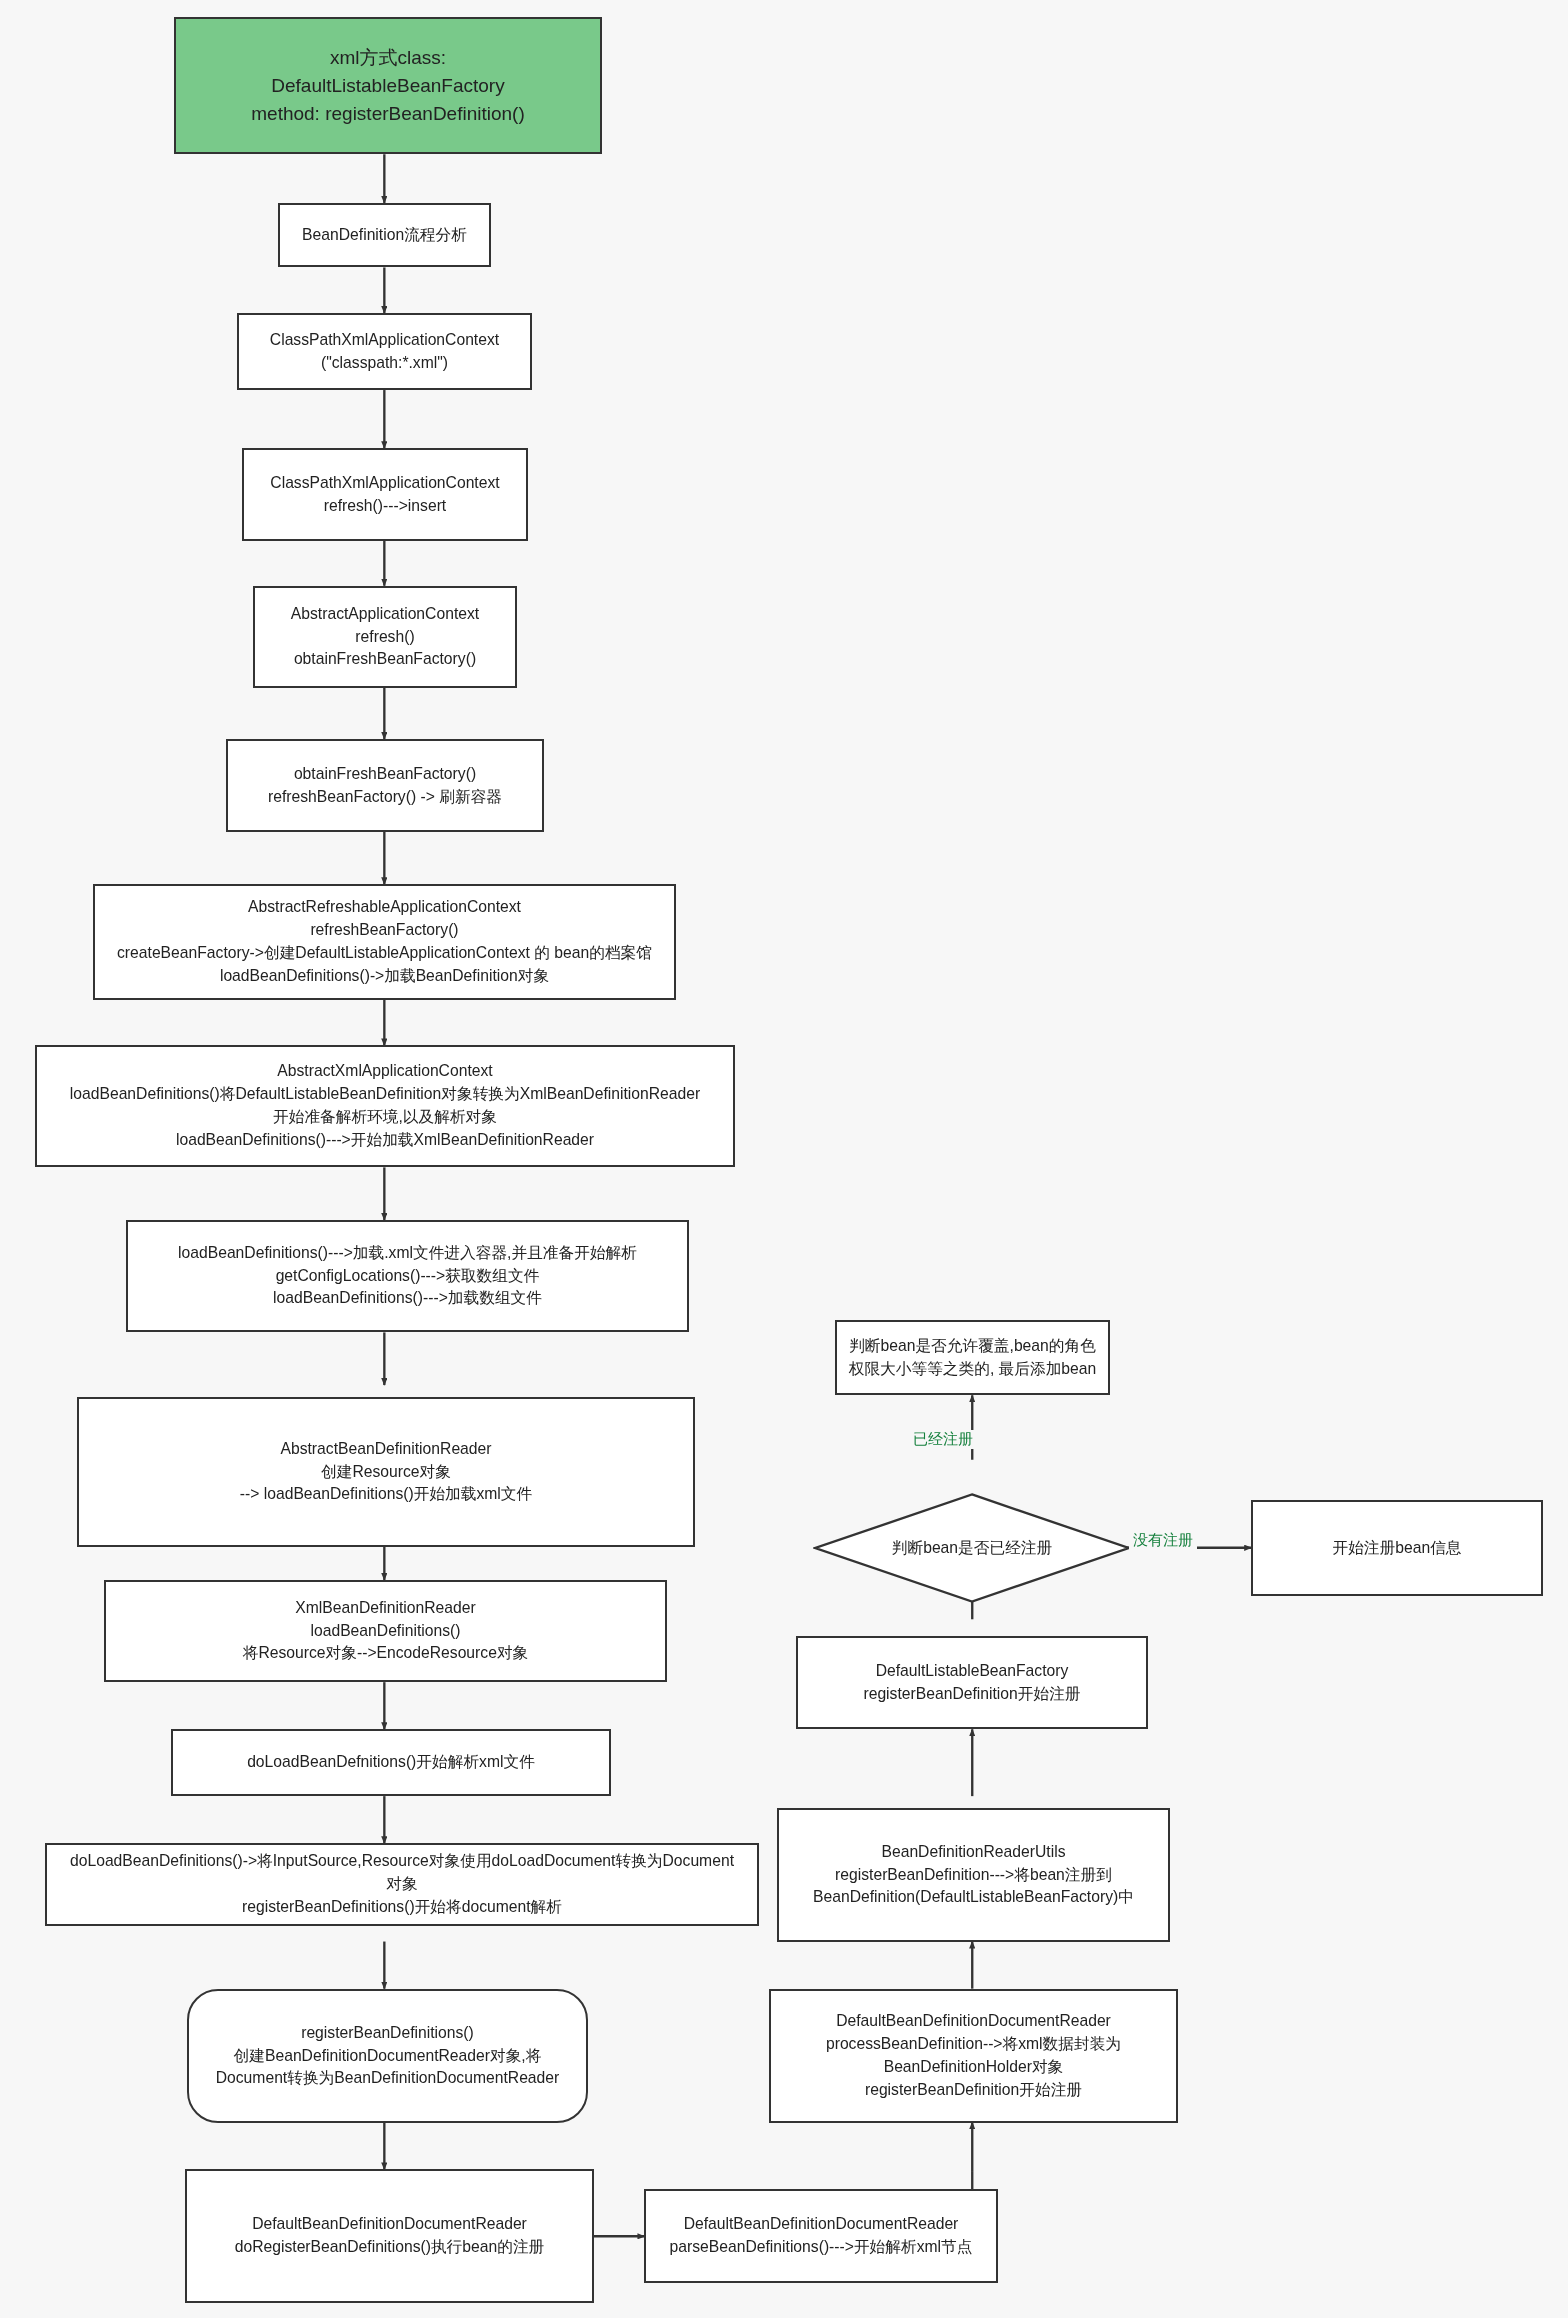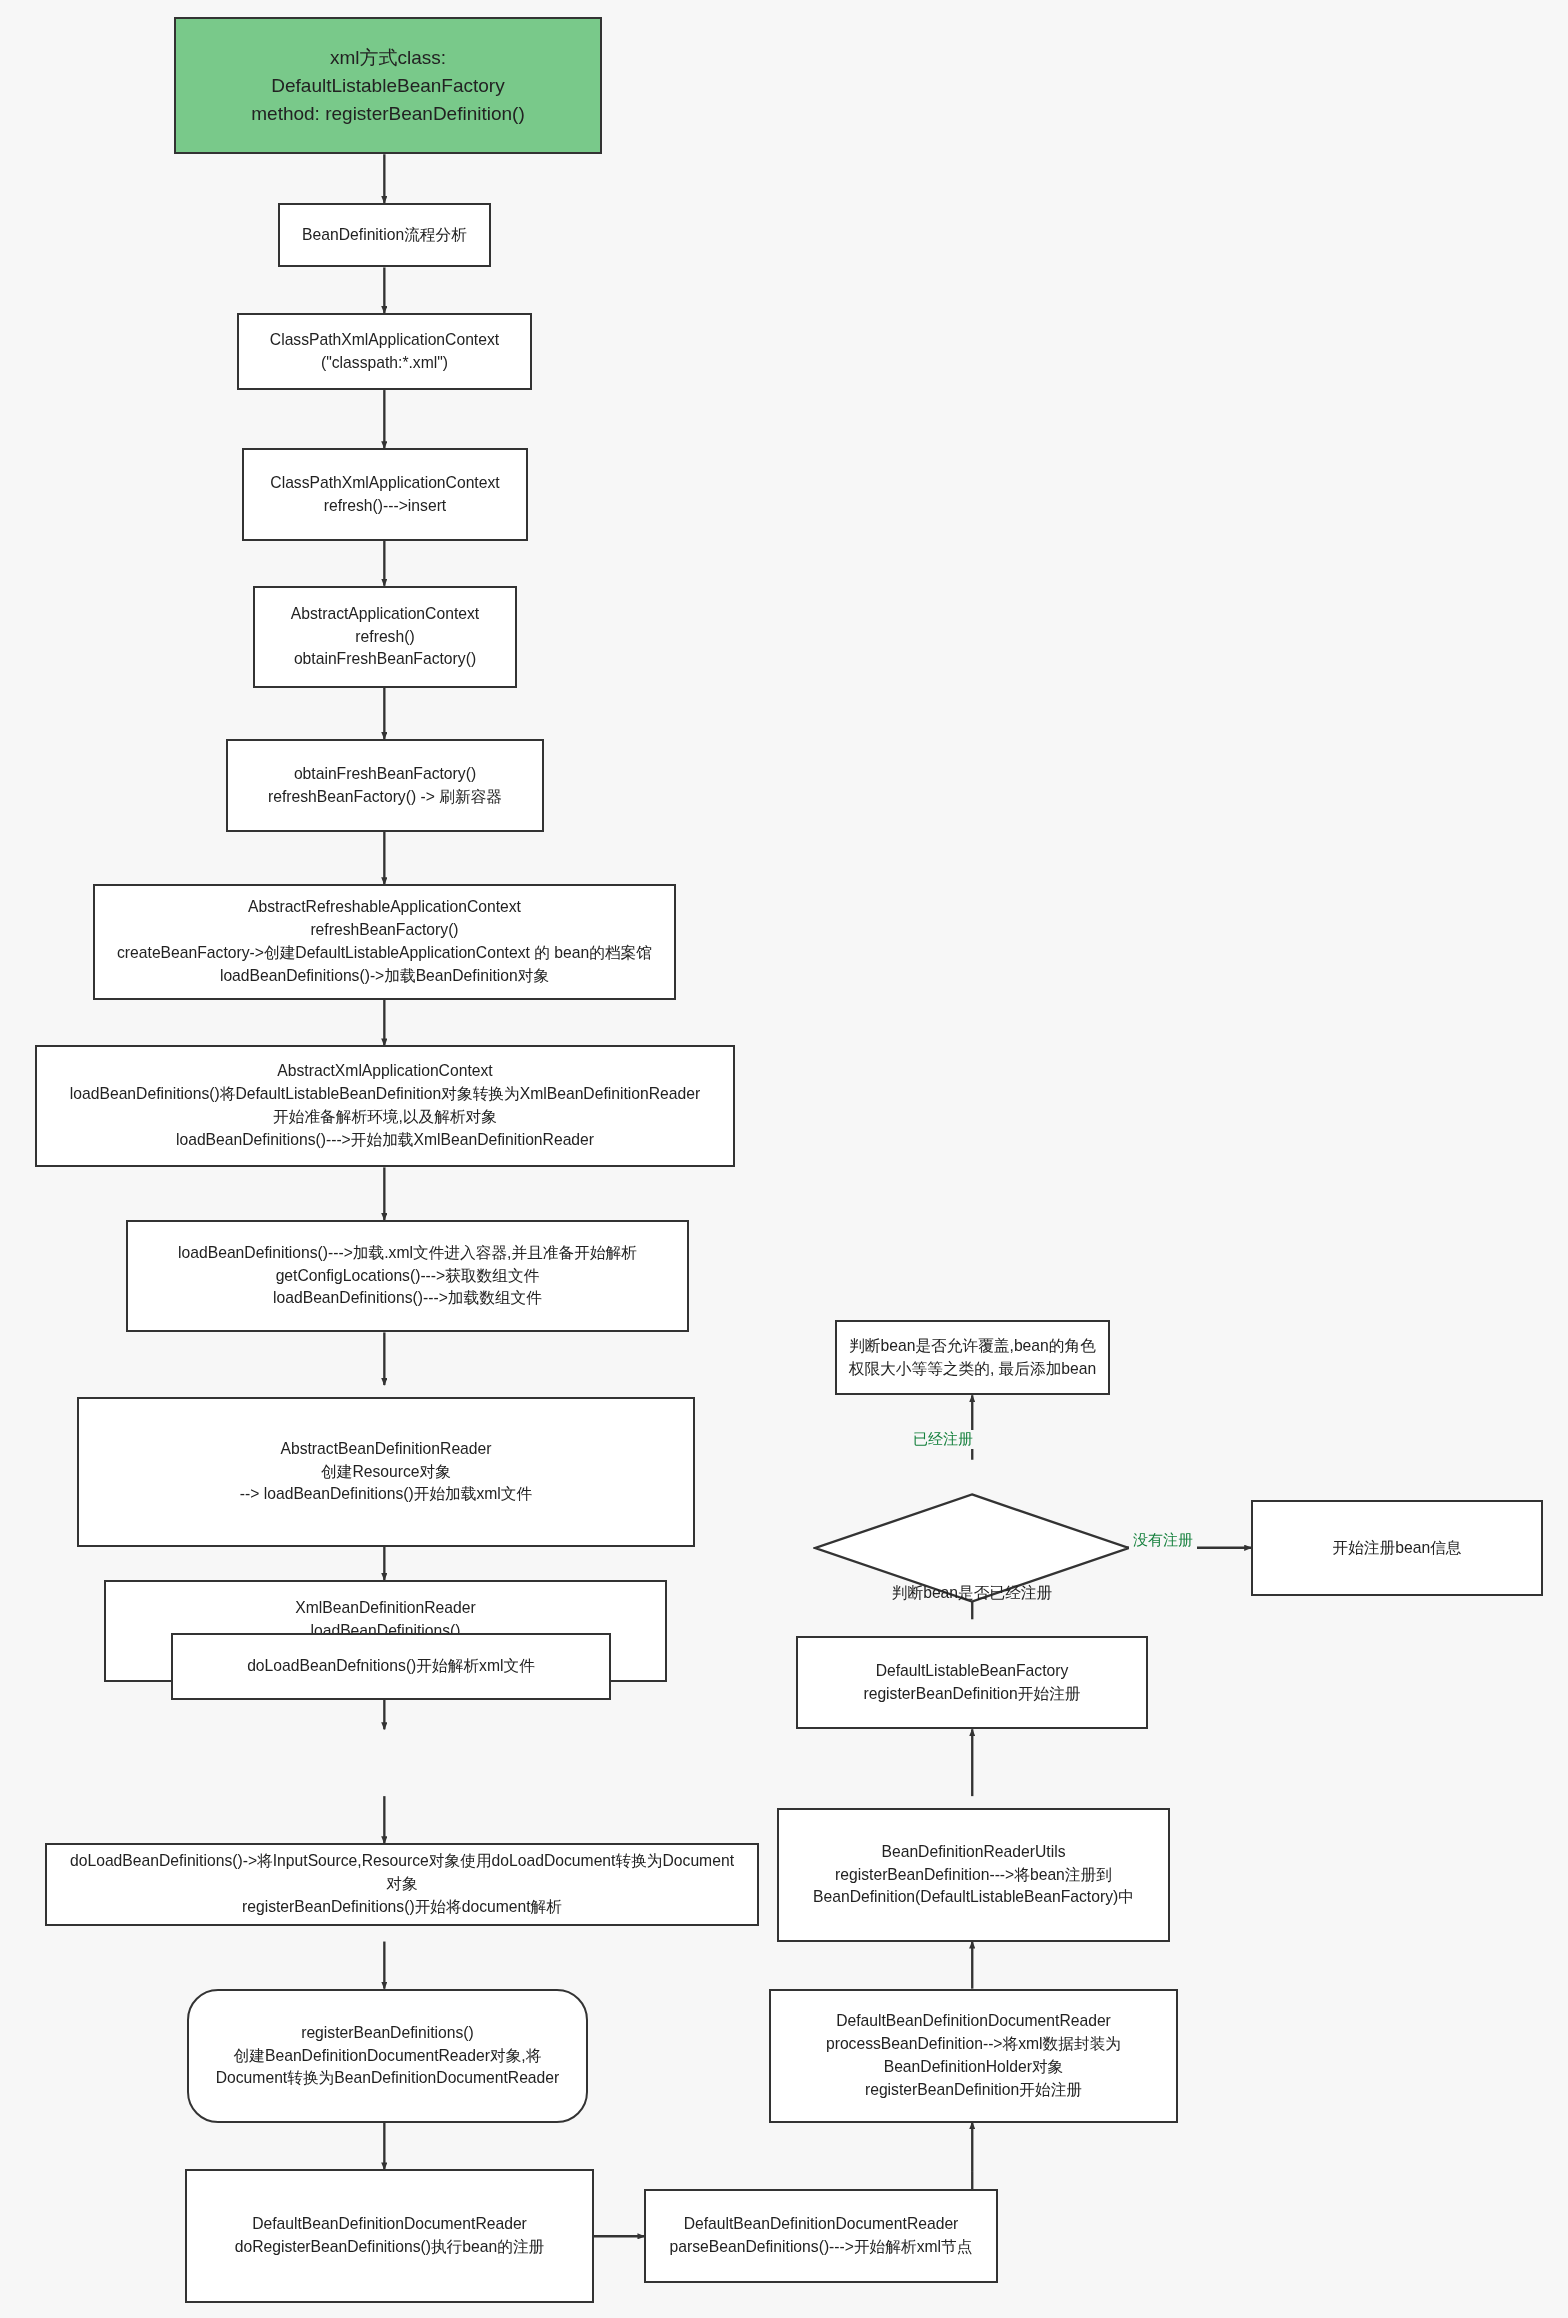--- a/index.html
+++ b/index.html
@@ -3,21 +3,21 @@
 <meta charset="utf-8">
 <style>
   html,body{margin:0;padding:0;background:#f7f7f7;}
   body{font-family:"Liberation Sans","DejaVu Sans",sans-serif;}
   #canvas{position:relative;width:1568px;height:2319px;background:#f7f7f7;overflow:hidden;}
   svg#edges{position:absolute;left:0;top:0;width:1568px;height:2319px;}
   .node{position:absolute;box-sizing:border-box;border:2.4px solid #333333;background:#ffffff;
         display:flex;align-items:center;justify-content:center;text-align:center;
         color:#222222;font-size:15.7px;line-height:1.45;padding:4.7px 7.9px;}
   .node.green{background:#79c98a;border-color:#333333;font-size:19px;}
-  .diamond-wrap{position:absolute;display:flex;align-items:flex-end;justify-content:center;}
+  .diamond-wrap{position:absolute;display:flex;align-items:center;justify-content:center;}
   .diamond-wrap svg{position:absolute;left:0;top:0;}
   .diamond-label{position:relative;z-index:2;font-size:15.7px;color:#222222;text-align:center;
                  white-space:nowrap;}
   .edge-label{position:absolute;font-size:15px;color:#15803d;background:#f7f7f7;
               padding:0 3.9px;white-space:nowrap;}
   .nl{display:block;}
 </style>
 </head>
 <body>
 
@@ -135,21 +135,21 @@
   </div>
 
   <div class="node" style="left:104px;top:1580px;width:563px;height:102px;">
     <span>
       <span class="nl">XmlBeanDefinitionReader</span>
       <span class="nl">loadBeanDefinitions()</span>
       <span class="nl">将Resource对象--&gt;EncodeResource对象</span>
     </span>
   </div>
 
-  <div class="node" style="left:171px;top:1633px;width:440px;height:67px;justify-content:center;">
+  <div class="node" style="left:171px;top:1729px;width:440px;height:67px;justify-content:center;">
     <span>
       <span class="nl">doLoadBeanDefnitions()开始解析xml文件</span>
     </span>
   </div>
 
   <div class="node" style="left:45px;top:1843px;width:714px;height:83px;">
     <span>
       <span class="nl">doLoadBeanDefinitions()-&gt;将InputSource,Resource对象使用doLoadDocument转换为Document</span>
       <span class="nl">对象</span>
       <span class="nl">registerBeanDefinitions()开始将document解析</span>

